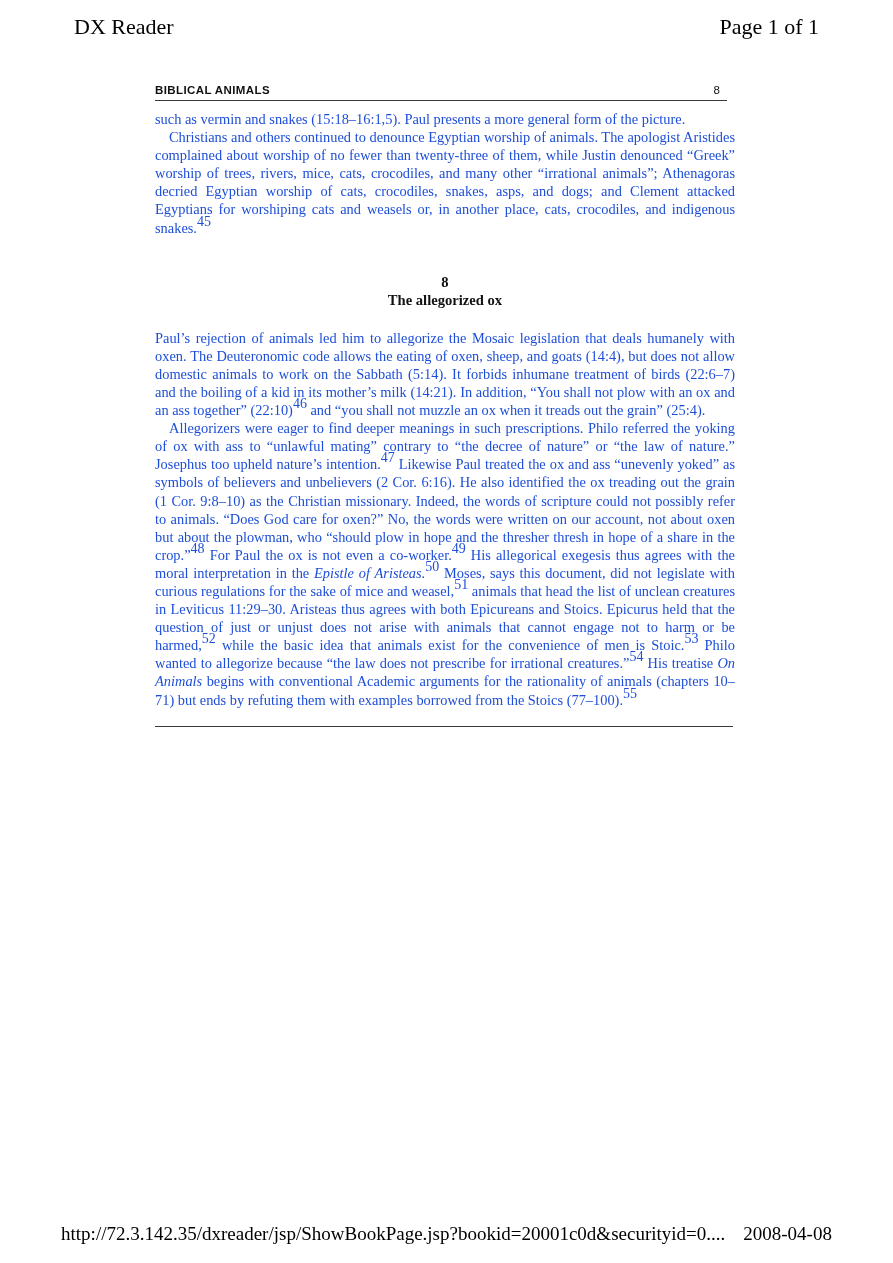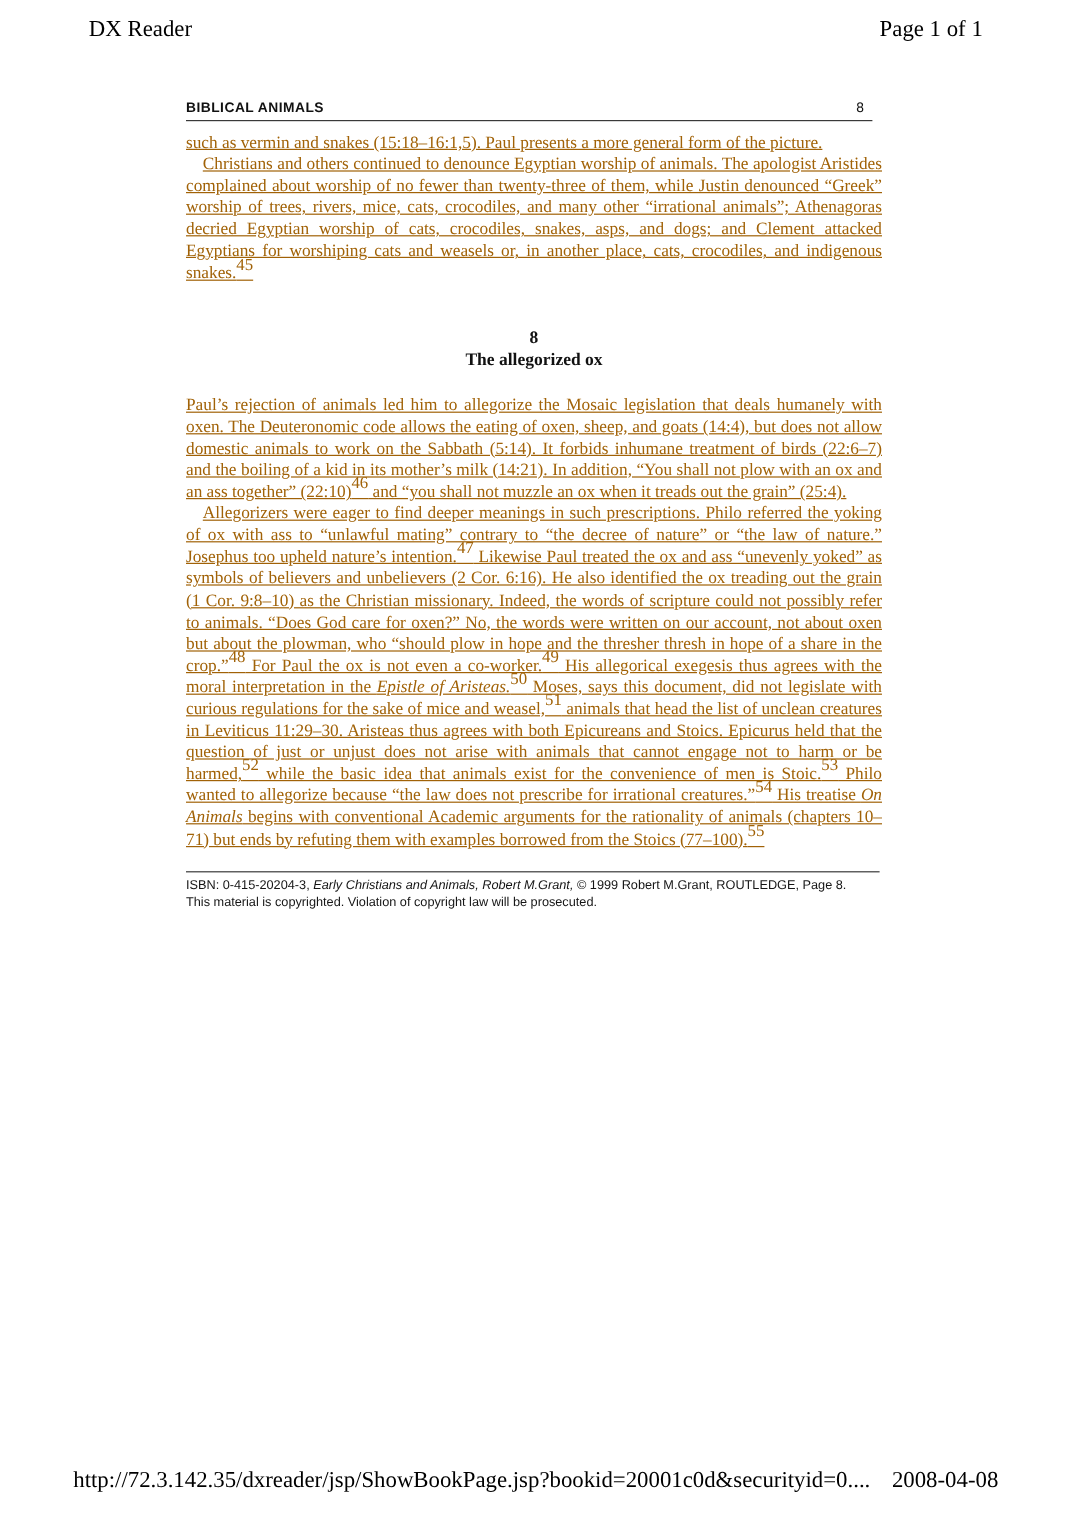--- a/index.html
+++ b/index.html
@@ -20,21 +20,21 @@
   .print-header {
     position: absolute;
     top: 14px;
     left: 74px;
     right: 74px;
     height: 26px;
     display: flex;
     justify-content: space-between;
     align-items: baseline;
     font-family: "Liberation Serif", serif;
-    font-size: 19px;
+    font-size: 22px;
     color: #000;
   }
 
   
   .page {
     position: absolute;
     top: 84px;
     left: 155px;
     width: 580px;
   }
@@ -68,25 +68,24 @@
   .rule-footer {
     border-top: 1.2px solid #3a3a3a;
     width: 578px;
   }
 
   .body-text {
     font-family: "Liberation Serif", serif;
     font-size: 14.4px;
     line-height: 18.1px;
     text-align: justify;
-    color: #a16207;
+    color: #1d4ed8;
     margin: 0;
     -webkit-hyphens: none;
     hyphens: none;
-    text-decoration: underline;
   }
 
   p.para {
     margin: 0;
     text-indent: 0;
   }
   p.para.indent {
     text-indent: 14px;
   }
 
@@ -168,22 +167,18 @@
   <div class="second-block">
     <p class="body-text para"><span>Paul’s rejection of animals led him to allegorize the Mosaic legislation that deals humanely with oxen. The Deuteronomic code allows the eating of oxen, sheep, and goats (14:4), but does not allow domestic animals to work on the Sabbath (5:14). It forbids inhumane treatment of birds (22:6–7) and the boiling of a kid in its mother’s milk (14:21). In addition, “You shall not plow with an ox and an ass together” (22:10)</span><sup>46</sup><span> and “you shall not muzzle an ox when it treads out the grain” (25:4).</span></p>
 
     <p class="body-text para indent"><span>Allegorizers were eager to find deeper meanings in such prescriptions. Philo referred the yoking of ox with ass to “unlawful mating” contrary to “the decree of nature” or “the law of nature.” Josephus too upheld nature’s intention.</span><sup>47</sup><span> Likewise Paul treated the ox and ass “unevenly yoked” as symbols of believers and unbelievers (2 Cor. 6:16). He also identified the ox treading out the grain (1 Cor. 9:8–10) as the Christian missionary. Indeed, the words of scripture could not possibly refer to animals. “Does God care for oxen?” No, the words were written on our account, not about oxen but about the plowman, who “should plow in hope and the thresher thresh in hope of a share in the crop.”</span><sup>48</sup><span> For Paul the ox is not even a co-worker.</span><sup>49</sup><span> His allegorical exegesis thus agrees with the moral interpretation in the </span><i>Epistle of Aristeas.</i><sup>50</sup><span> Moses, says this document, did not legislate with curious regulations for the sake of mice and weasel,</span><sup>51</sup><span> animals that head the list of unclean creatures in Leviticus 11:29–30. Aristeas thus agrees with both Epicureans and Stoics. Epicurus held that the question of just or unjust does not arise with animals that cannot engage not to harm or be harmed,</span><sup>52</sup><span> while the basic idea that animals exist for the convenience of men is Stoic.</span><sup>53</sup><span> Philo wanted to allegorize because “the law does not prescribe for irrational creatures.”</span><sup>54</sup><span> His treatise </span><i>On Animals</i><span> begins with conventional Academic arguments for the rationality of animals (chapters 10–71) but ends by refuting them with examples borrowed from the Stoics (77–100).</span><sup>55</sup></p>
   </div>
 
   <div class="copyright-rule-wrap">
     <hr class="rule rule-footer">
   </div>
 
-  <div class="copyright">
-    <div><span>ISBN: 0-415-20204-3, </span><i>Early Christians and Animals, Robert M.Grant,</i><span> © 1999 Robert M.Grant, ROUTLEDGE, Page 8.</span></div>
-    <div class="line2">This material is copyrighted. Violation of copyright law will be prosecuted.</div>
-  </div>
 
 </div>
 
 <div class="print-footer">
   <span class="url">http://72.3.142.35/dxreader/jsp/ShowBookPage.jsp?bookid=20001c0d&amp;securityid=0....</span><span class="date">2008-04-08</span>
 </div>
 
 </body></html>

